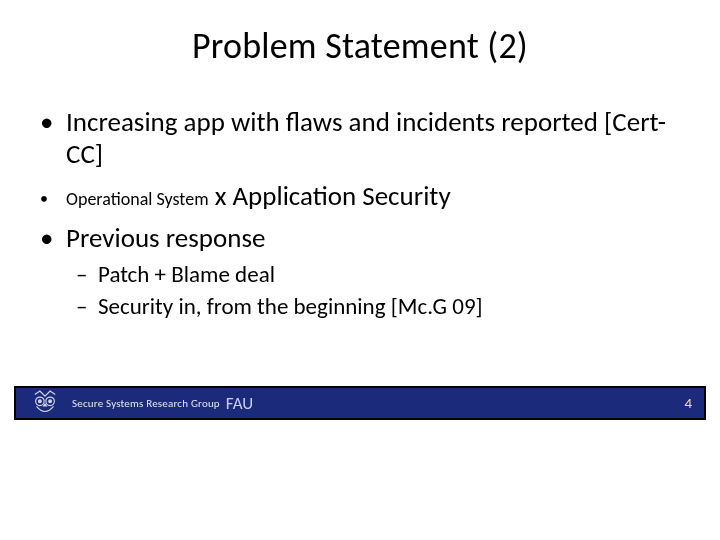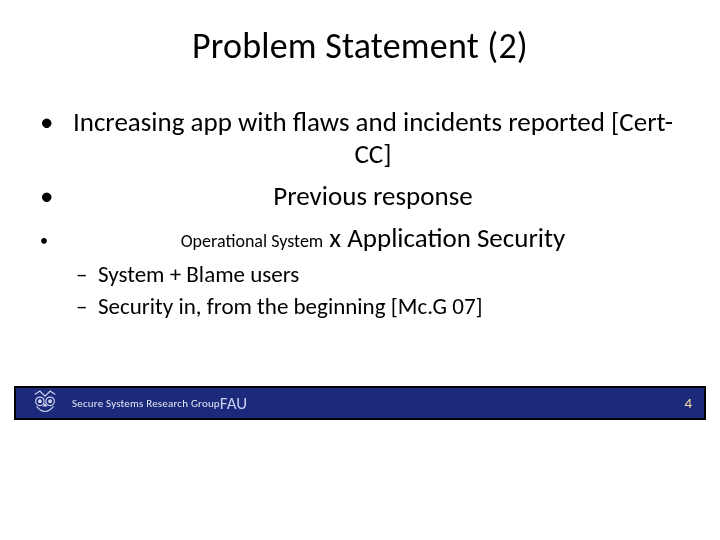--- a/index.html
+++ b/index.html
@@ -1,55 +1,55 @@
 <!DOCTYPE html>
 <html><head>
 <meta charset="utf-8">
 <style>
   * { margin: 0; padding: 0; box-sizing: border-box; }
   html, body { width: 720px; height: 540px; background: #fff; font-family: Calibri, "Segoe UI", Arial, sans-serif; color: #000; }
   .slide { position: relative; width: 720px; height: 432px; }
   .title { text-align: center; font-size: 36px; font-weight: 400; padding-top: 24px; letter-spacing: 0.2px; }
   .content { padding: 28px 40px 0 40px; }
-  .b1 { font-size: 27px; line-height: 1.18; margin: 10px 0 8px 0; padding-left: 26px; position: relative; text-align: center; }
+  .b1 { font-size: 27px; line-height: 1.18; margin: 10px 0 8px 0; padding-left: 26px; position: relative; }
   .b1::before { content: "•"; position: absolute; left: 0; top: 0; font-size: 27px; }
   .b1.mixed { font-size: 27px; }
   .b1.mixed .small { font-size: 18px; }
   .b1.mixed::before { font-size: 16px; top: 10px; }
   .b2 { font-size: 23px; line-height: 1.2; margin: 4px 0 4px 36px; padding-left: 22px; position: relative; }
   .b2::before { content: "–"; position: absolute; left: 0; top: 0; }
   .footer {
     position: absolute; left: 14px; right: 14px; bottom: 12px; height: 34px;
     background: #1b2a7a; border: 2px solid #000; display: flex; align-items: center;
     padding: 0 12px; color: #d9dcf0;
   }
   .footer .owl { width: 34px; height: 28px; margin-right: 10px; display:flex; align-items:center; justify-content:center; }
-  .footer .group { font-size: 11px; color: #e6e8f6; letter-spacing: 0.2px; }
+  .footer .group { font-size: 11px; color: #e6e8f6; margin-right: 6px; letter-spacing: 0.2px; }
   .footer .fau { font-size: 17px; color: #c9cdf2; }
   .footer .pagenum { margin-left: auto; font-size: 15px; color: #f0d9a8; }
 </style>
 </head>
 <body>
 
 <div class="slide">
 
   <div class="title">Problem Statement (2)</div>
 
   <div class="content">
 
     <div class="b1">Increasing  app with flaws and incidents reported [Cert-CC]</div>
 
-    <div class="b1">Previous response</div>
-
     <div class="b1 mixed">
       <span class="small">Operational System</span><span> x Application Security</span>
     </div>
-    <div class="b2">System + Blame users</div>
 
-    <div class="b2">Security in, from the beginning [Mc.G 07]</div>
+    <div class="b1">Previous response</div>
+    <div class="b2">Patch + Blame deal</div>
+
+    <div class="b2">Security in, from the beginning [Mc.G 09]</div>
 
   </div>
 
   <div class="footer">
     <div class="owl">
       <svg viewBox="0 0 40 32" width="34" height="28">
         <g fill="none" stroke="#cfd3ef" stroke-width="1.4">
           <path d="M8 6 L14 2 L20 8 L26 2 L32 6"></path>
           <circle cx="14" cy="14" r="5"></circle>
           <circle cx="26" cy="14" r="5"></circle>

